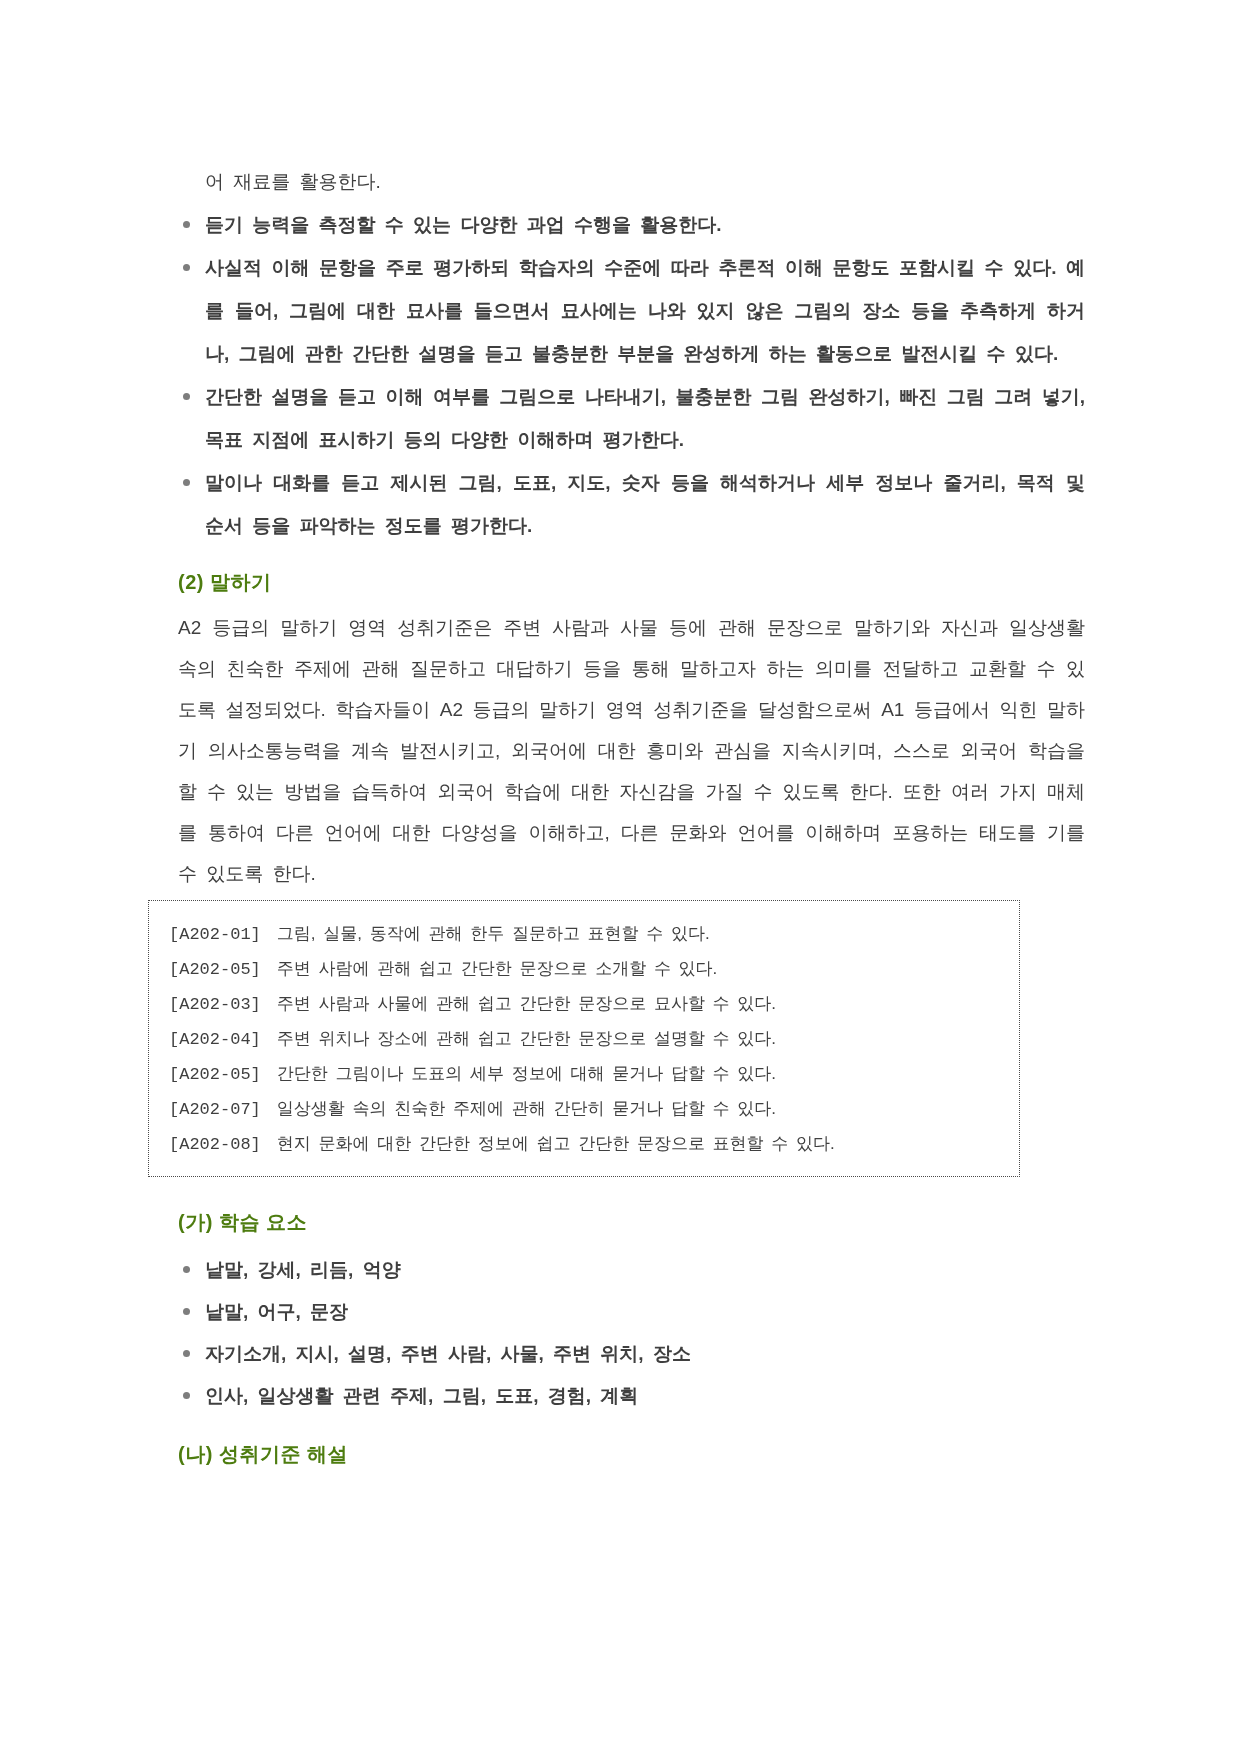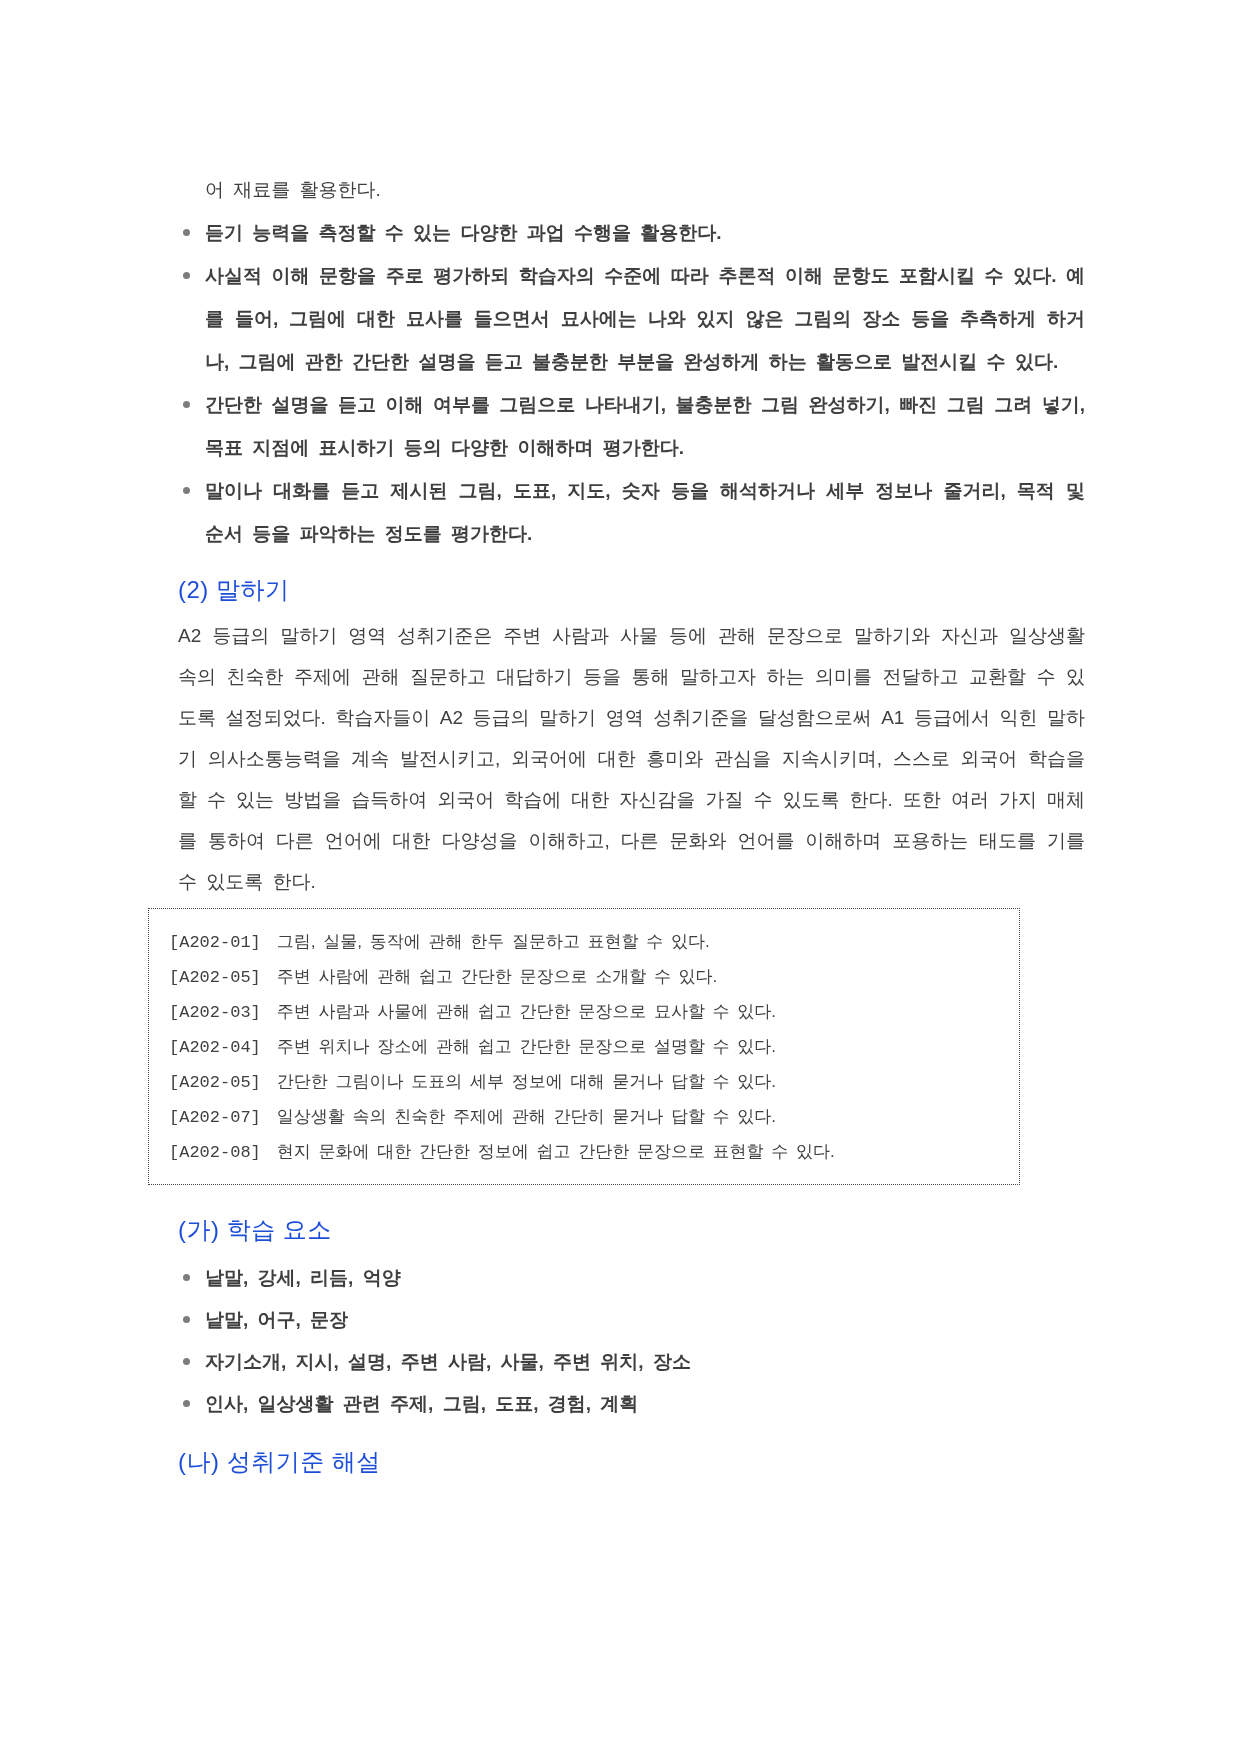--- a/index.html
+++ b/index.html
@@ -12,21 +12,21 @@
     width: 1240px;
     height: 1753px;
     background: #ffffff;
     font-family: "Liberation Sans", sans-serif;
     color: #3f3f3f;
     overflow: hidden;
   }
   .content {
     position: absolute;
     left: 178px;
-    top: 168px;
+    top: 160px;
     width: 907px;
   }
   .carryover {
     padding-left: 27px;
     font-size: 19px;
     line-height: 43px;
     word-spacing: 4px;
   }
   ul.blist {
     list-style: none;
@@ -45,24 +45,24 @@
     top: 18px;
     width: 7px;
     height: 7px;
     border-radius: 50%;
     background: #7d7d7d;
   }
   ul.lh42 .dot { top: 17px; }
   h2.sect {
     margin: 20px 0 0 0;
     padding: 0;
-    font-size: 24px;
+    font-size: 20px;
     line-height: 30px;
-    font-weight: normal;
-    color: #1d4ed8;
+    font-weight: bold;
+    color: #4d7c0f;
     letter-spacing: 0.5px;
   }
   h2.sect-ga { margin-top: 30px; }
   h2.sect-na { margin-top: 22px; }
   p.bodypara {
     margin: 10px 0 0 0;
     font-size: 19px;
     line-height: 41px;
     text-align: justify;
     word-spacing: 4px;

